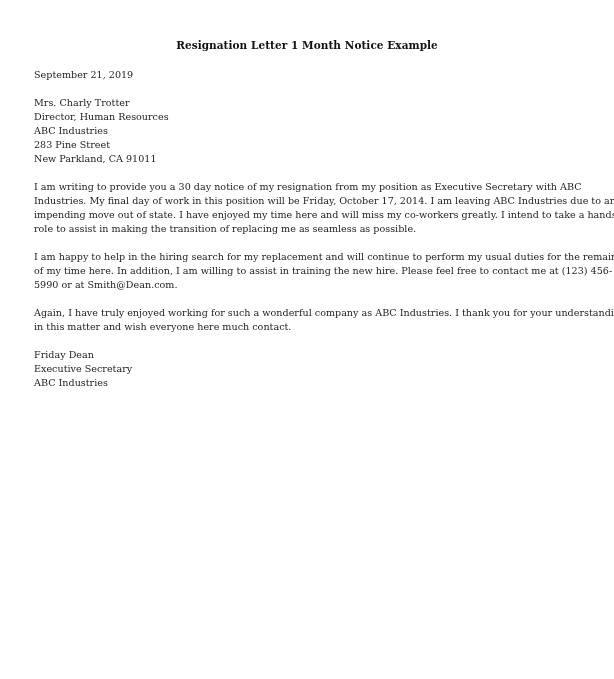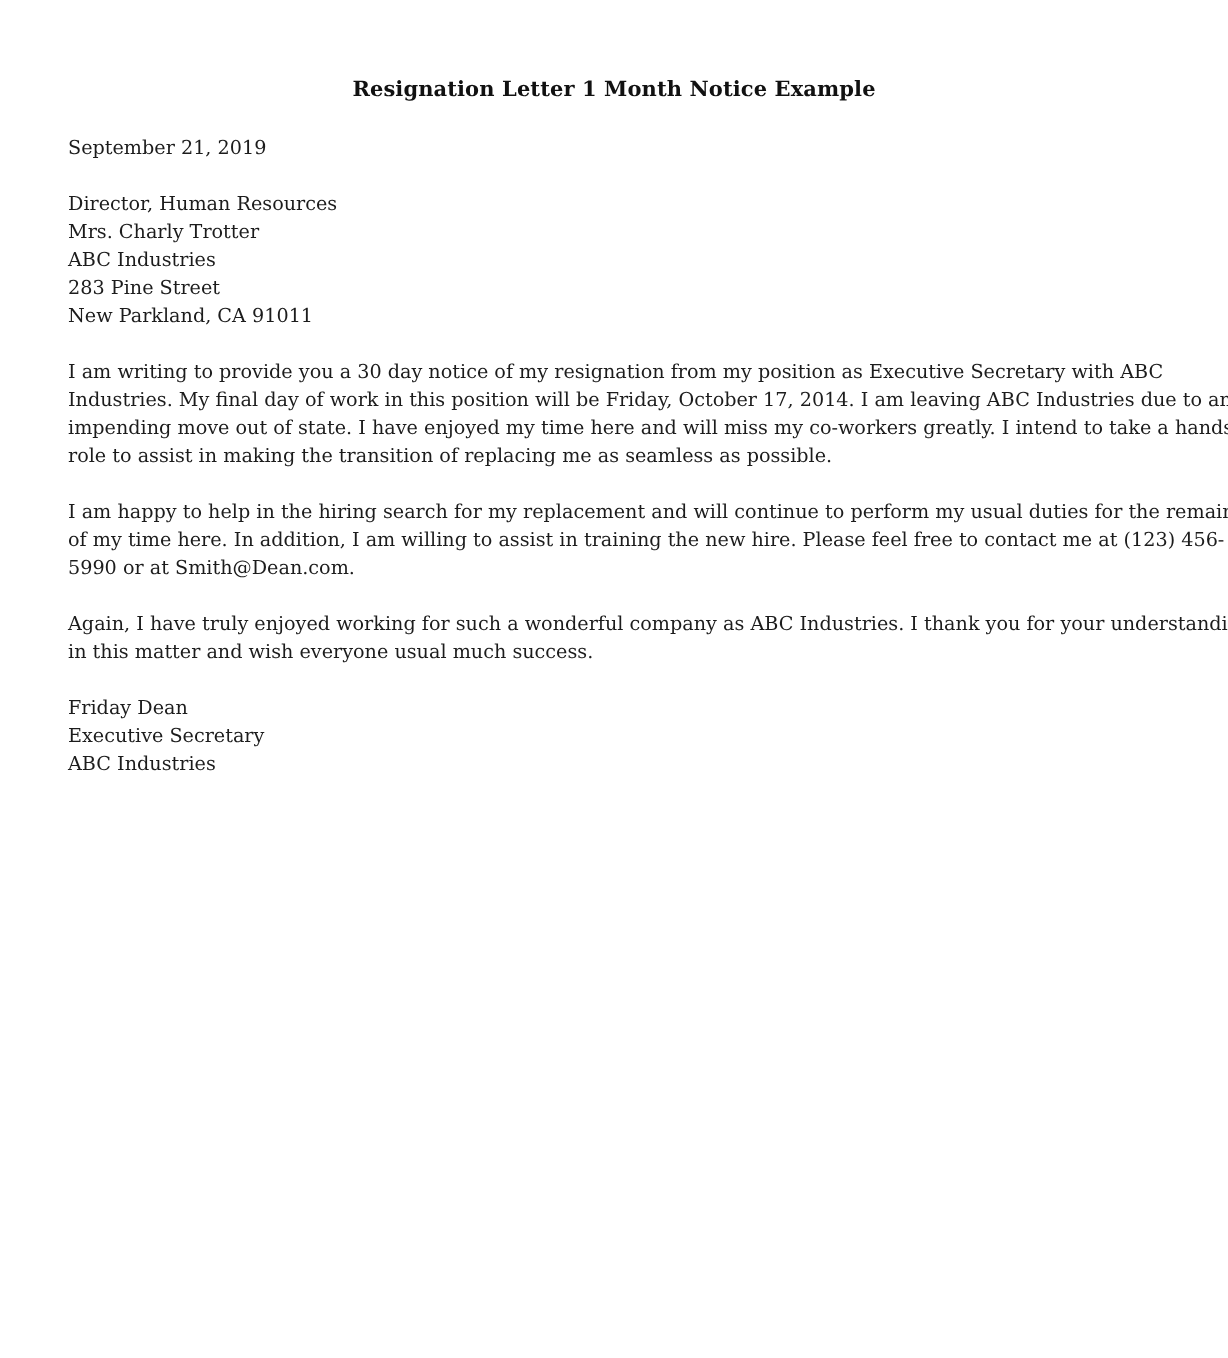--- a/index.html
+++ b/index.html
@@ -50,22 +50,22 @@
 <div class="page">
   <div class="title">Resignation Letter 1 Month Notice Example</div>
 
   <div class="body">
 
     <div class="block">
       <span class="line">September 21, 2019</span>
     </div>
 
     <div class="block">
+      <span class="line">Mrs. Charly Trotter</span>
       <span class="line">Director, Human Resources</span>
-      <span class="line">Mrs. Charly Trotter</span>
       <span class="line">ABC Industries</span>
       <span class="line">283 Pine Street</span>
       <span class="line">New Parkland, CA 91011</span>
     </div>
 
 
     <div class="block">
       <span class="line">I am writing to provide you a 30 day notice of my resignation from my position as Executive Secretary with ABC</span>
       <span class="line">Industries. My final day of work in this position will be Friday, October 17, 2014. I am leaving ABC Industries due to an</span>
       <span class="line">impending move out of state. I have enjoyed my time here and will miss my co-workers greatly. I intend to take a hands-on</span>
@@ -73,21 +73,21 @@
     </div>
 
     <div class="block">
       <span class="line">I am happy to help in the hiring search for my replacement and will continue to perform my usual duties for the remainder</span>
       <span class="line">of my time here. In addition, I am willing to assist in training the new hire. Please feel free to contact me at (123) 456-</span>
       <span class="line">5990 or at Smith@Dean.com.</span>
     </div>
 
     <div class="block">
       <span class="line">Again, I have truly enjoyed working for such a wonderful company as ABC Industries. I thank you for your understanding</span>
-      <span class="line">in this matter and wish everyone usual much success.</span>
+      <span class="line">in this matter and wish everyone here much contact.</span>
     </div>
 
 
     <div class="block">
       <span class="line">Friday Dean</span>
       <span class="line">Executive Secretary</span>
       <span class="line">ABC Industries</span>
     </div>
   </div>
 </div>

